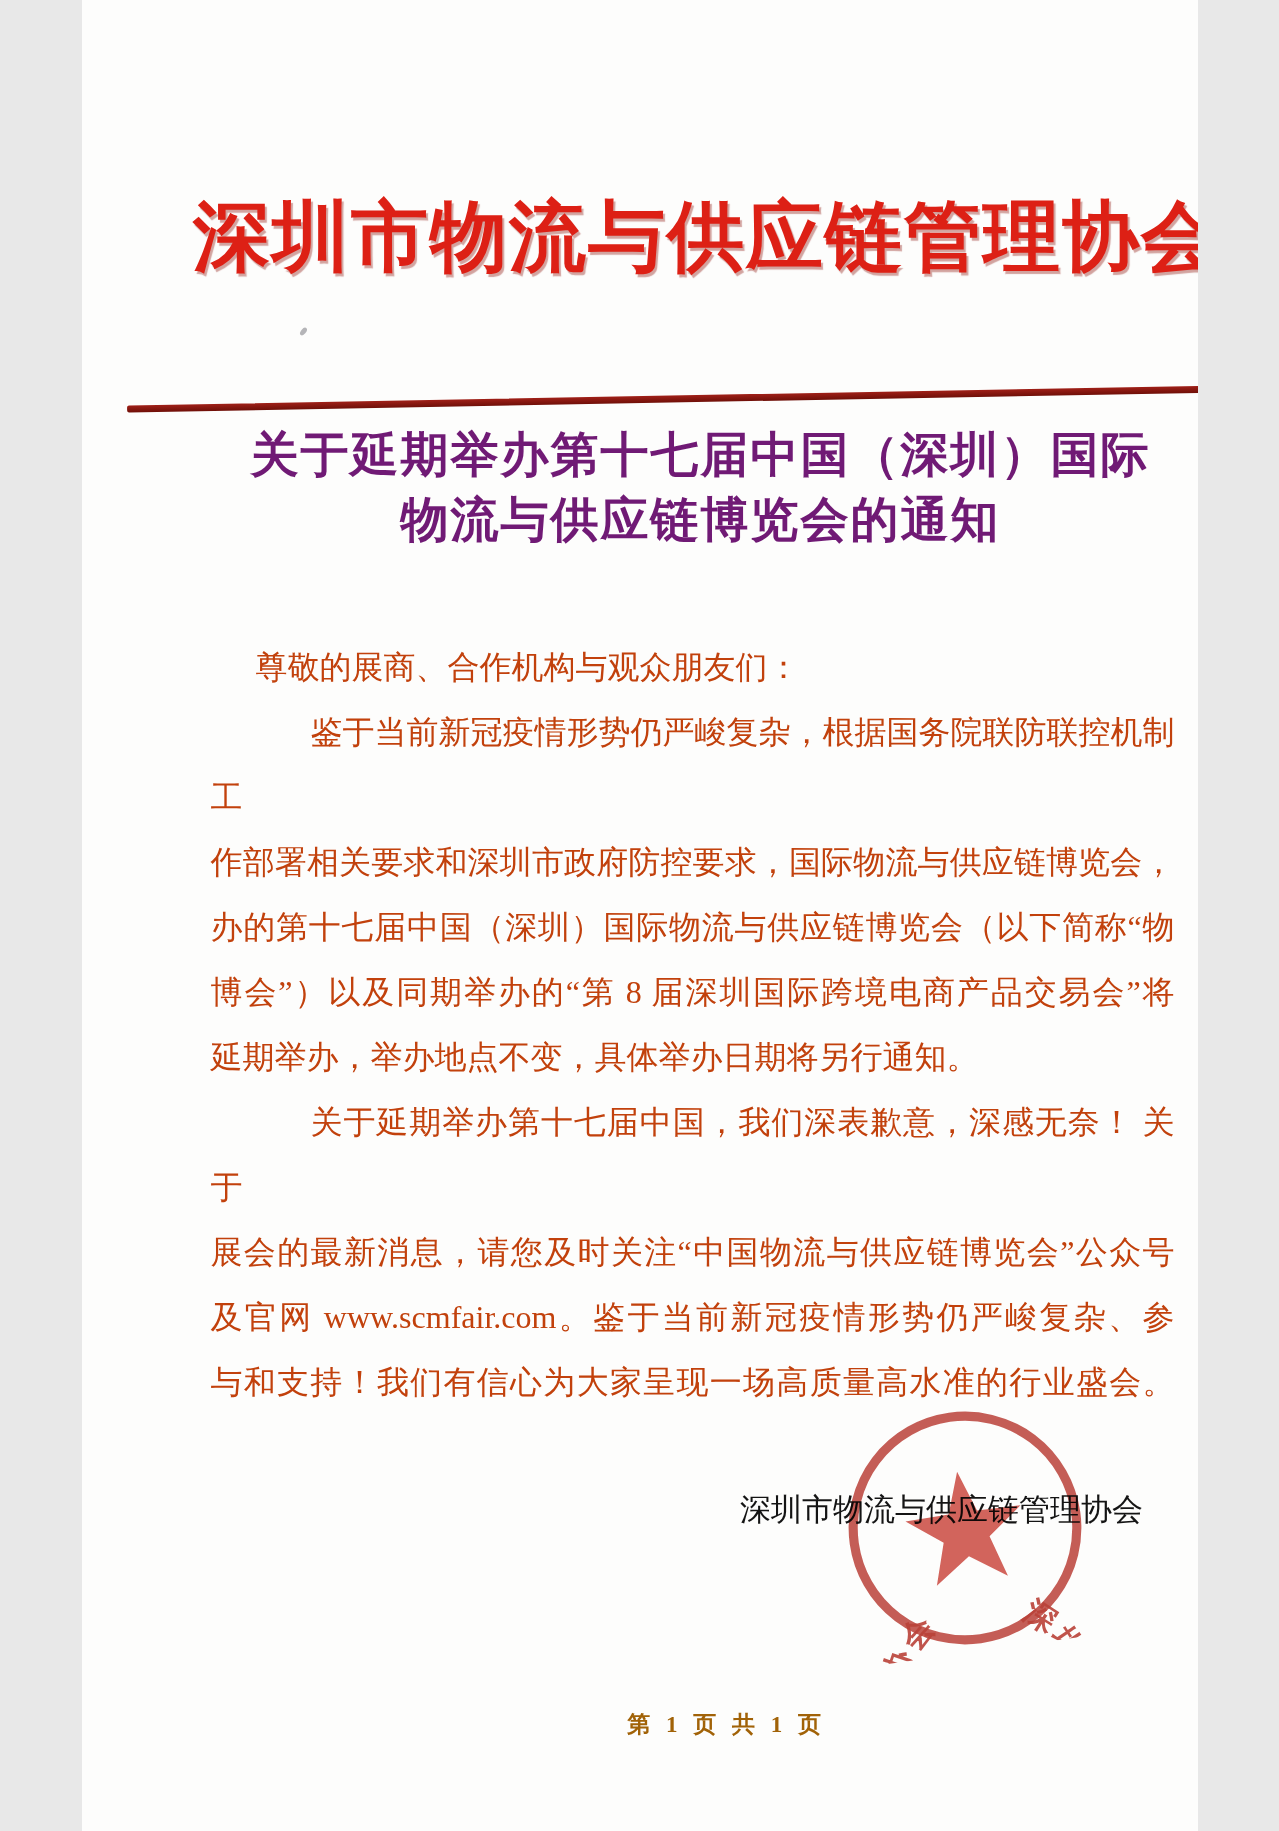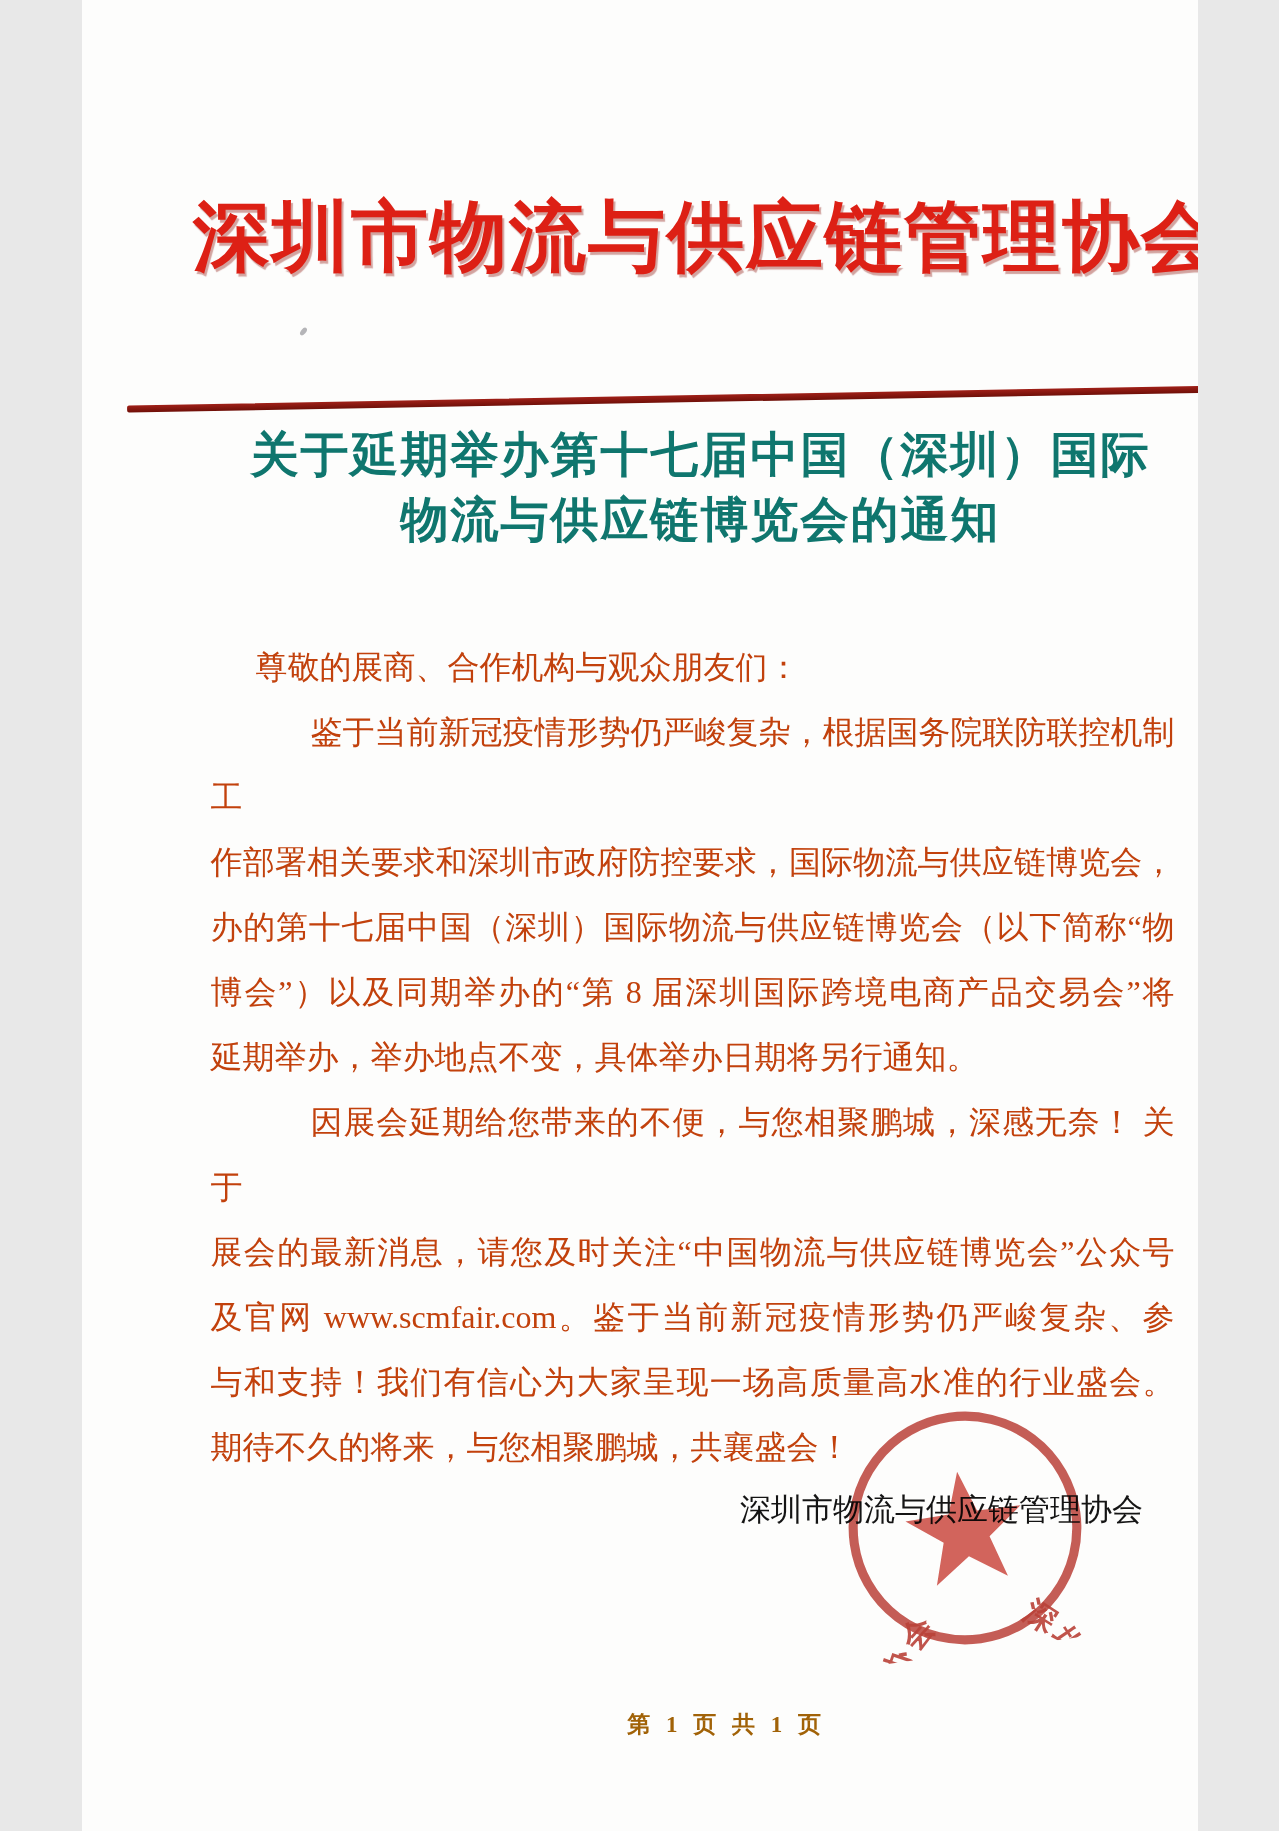--- a/index.html
+++ b/index.html
@@ -38,21 +38,21 @@
     border-radius:2px;
   }
   .doc-title{
     position:absolute;
     left:129px;top:422px;width:980px;
     text-align:center;
     font-weight:bold;
     font-size:48px;
     line-height:65px;
     letter-spacing:2px;
-    color:#0f766e;
+    color:#701a75;
     font-family:"Liberation Serif", serif;
   }
   .letter-body{
     position:absolute;
     left:129px;top:635px;width:964px;
     font-size:32px;
     line-height:65px;
     color:#c2410c;
   }
   .ln{white-space:normal;}
@@ -102,25 +102,24 @@
     <div>物流与供应链博览会的通知</div>
   </div>
 
   <div class="letter-body">
     <div class="ln salutation">尊敬的展商、合作机构与观众朋友们：</div>
     <div class="ln indent just">鉴于当前新冠疫情形势仍严峻复杂，根据国务院联防联控机制工</div>
     <div class="ln just">作部署相关要求和深圳市政府防控要求，国际物流与供应链博览会，</div>
     <div class="ln just">办的第十七届中国（深圳）国际物流与供应链博览会（以下简称“物</div>
     <div class="ln just">博会”）以及同期举办的“第 8 届深圳国际跨境电商产品交易会”将</div>
     <div class="ln">延期举办，举办地点不变，具体举办日期将另行通知。</div>
-    <div class="ln indent just">因展会延期给您带来的不便，与您相聚鹏城，深感无奈！ 关于</div>
+    <div class="ln indent just">关于延期举办第十七届中国，我们深表歉意，深感无奈！ 关于</div>
     <div class="ln just">展会的最新消息，请您及时关注“中国物流与供应链博览会”公众号</div>
     <div class="ln just">及官网 www.scmfair.com。鉴于当前新冠疫情形势仍严峻复杂、参</div>
     <div class="ln just">与和支持！我们有信心为大家呈现一场高质量高水准的行业盛会。</div>
-    <div class="ln">期待不久的将来，与您相聚鹏城，共襄盛会！</div>
   </div>
 
   <div class="sig-block">
     <div>深圳市物流与供应链管理协会</div>
   </div>
 
   <svg class="seal" viewBox="0 0 244 244" xmlns="http://www.w3.org/2000/svg">
     <defs>
       <path id="sealArc" d="M 122 206 A 84 84 0 1 1 121.9 206" fill="none"></path>
     </defs>

